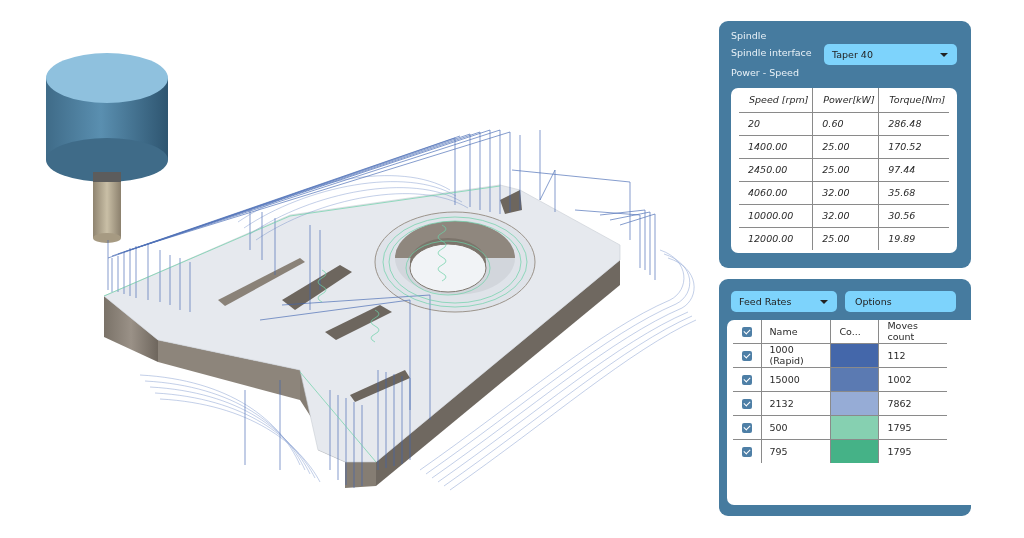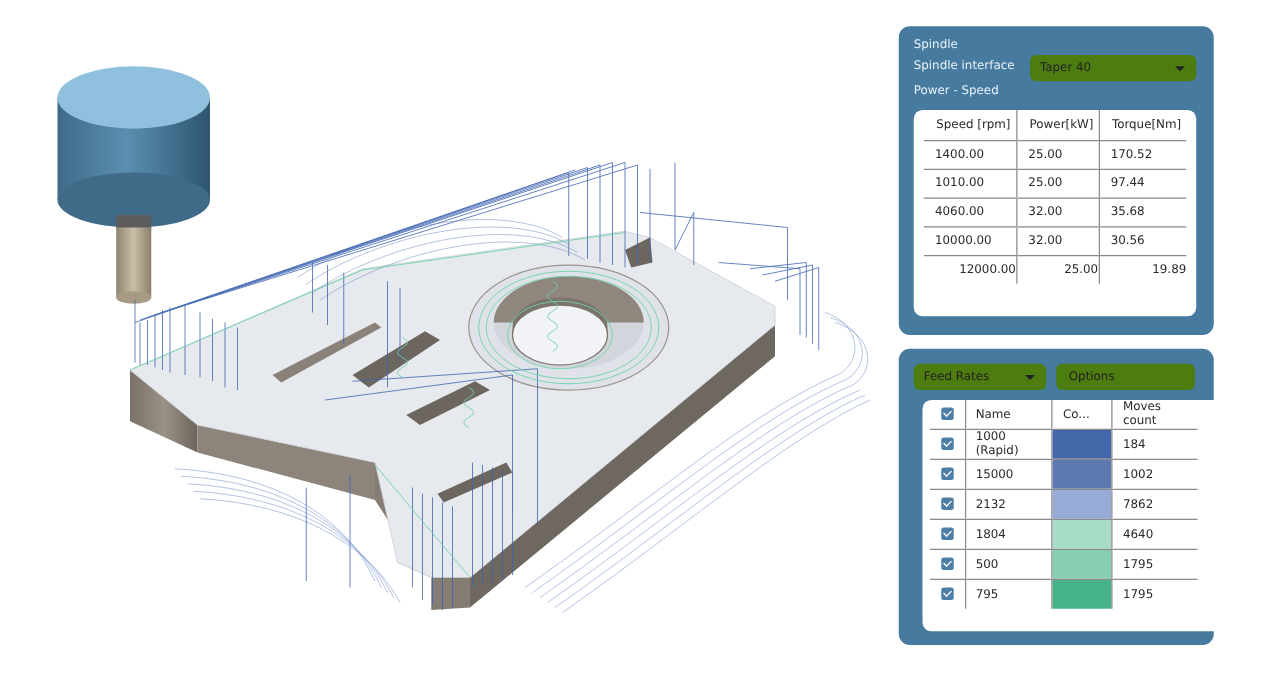--- a/index.html
+++ b/index.html
@@ -7,29 +7,29 @@
   body { position: relative; font-family: "DejaVu Sans", "Liberation Sans", sans-serif; font-size: 10px; color: #2b2b2b; }
 
   .viewport { position: absolute; left: 0; top: 0; width: 700px; height: 538px; }
   .viewport svg { width: 700px; height: 538px; display: block; }
 
   .panel { position: absolute; left: 719px; width: 252px; background: #467b9f; border-radius: 9px; }
   .panel.spindle { top: 21px; height: 247px; }
   .panel.feeds { top: 279px; height: 237px; }
 
   .p-label { position: absolute; left: 12px; color: #e8f1f7; font-size: 9.5px; }
-  .select { position: absolute; background: #4d7c0f; border-radius: 5px; height: 21px; display: flex; align-items: center; padding-left: 8px; font-size: 9.5px; color: #222; cursor: pointer; }
+  .select { position: absolute; background: #7dd3fc; border-radius: 5px; height: 21px; display: flex; align-items: center; padding-left: 8px; font-size: 9.5px; color: #222; cursor: pointer; }
   .select .caret { position: absolute; right: 9px; top: 9px; width: 0; height: 0; border-left: 4px solid transparent; border-right: 4px solid transparent; border-top: 4px solid #222; }
 
   .card { position: absolute; background: #fff; border-radius: 7px; overflow: hidden; }
   table { border-collapse: collapse; width: 100%; font-size: 9.5px; color: #2a2a2a; }
-  .pt td, .pt th { height: 23px; font-weight: normal; text-align: left; padding-left: 9px; border-bottom: 1px solid #8a8a8a; }
+  .pt td, .pt th { height: 23px; font-weight: normal; text-align: left; padding-left: 9px; border-bottom: 1px solid #8a8a8a; font-style: italic; }
   .pt th { height: 24px; padding-left: 10px; }
   .pt td + td, .pt th + th { border-left: 1px solid #8a8a8a; }
-  .pt tr:last-child td { border-bottom: none; text-align: right; }
+  .pt tr:last-child td { border-bottom: none; }
 
   .ft td, .ft th { height: 23.4px; font-weight: normal; text-align: left; padding-left: 8px; border-bottom: 1px solid #8a8a8a; }
   .ft td + td, .ft th + th { border-left: 1px solid #8a8a8a; }
   .ft tr:last-child td { border-bottom: none; }
   .ft td.chk, .ft th.chk { padding-left: 0; text-align: center; width: 28px; }
   .ft td.color { padding: 0; width: 48px; }
   .ft td.color div { width: 100%; height: 23px; }
   .cb { display: inline-block; width: 10px; height: 10px; background: #4e7fa6; border-radius: 2px; position: relative; vertical-align: middle; cursor: pointer; }
   .cb::after { content: ""; position: absolute; left: 3px; top: 1px; width: 3px; height: 5px; border: solid #fff; border-width: 0 1.3px 1.3px 0; transform: rotate(45deg); }
 </style>
@@ -143,26 +143,31 @@
 
   <div class="card" style="left:12px; top:67px; width:226px; height:165px;">
     <table class="pt" style="margin:0 8px; width:210px;">
       <tbody>
           <tr>
         <th>Speed [rpm]</th>
         <th>Power[kW]</th>
         <th>Torque[Nm]</th>
       </tr>
       <tr>
+        <td>20</td>
+        <td>0.60</td>
+        <td>286.48</td>
+      </tr>
+      <tr>
         <td>1400.00</td>
         <td>25.00</td>
         <td>170.52</td>
       </tr>
       <tr>
-        <td>1010.00</td>
+        <td>2450.00</td>
         <td>25.00</td>
         <td>97.44</td>
       </tr>
       <tr>
         <td>4060.00</td>
         <td>32.00</td>
         <td>35.68</td>
       </tr>
       <tr>
         <td>10000.00</td>
@@ -181,60 +186,52 @@
 
 <div class="panel feeds">
   <div class="select" style="left:126px; top:12px; width:111px; padding-left:10px;">
     <span>Options</span>
   </div>
   <div class="select" style="left:12px; top:12px; width:106px;">
     <span>Feed Rates</span>
     <span class="caret"></span>
   </div>
 
-  <div class="card" style="left:19px; top:41px; width:274px; height:185px;">
+  <div class="card" style="left:8px; top:41px; width:274px; height:185px;">
     <table class="ft" style="margin:0 6px; width:214px;">
       <tbody>
           <tr>
         <th class="chk"><span class="cb"></span></th>
         <th>Name</th>
         <th style="width:48px;">Co...</th>
         <th>Moves count</th>
       </tr>
       <tr>
         <td class="chk"><span class="cb"></span></td>
         <td>1000 (Rapid)</td>
         <td class="color">
               <div style="background:#4467aa;"></div>
             </td>
-        <td>184</td>
+        <td>112</td>
       </tr>
       <tr>
         <td class="chk"><span class="cb"></span></td>
         <td>15000</td>
         <td class="color">
               <div style="background:#5b7ab2;"></div>
             </td>
         <td>1002</td>
       </tr>
       <tr>
         <td class="chk"><span class="cb"></span></td>
         <td>2132</td>
         <td class="color">
               <div style="background:#96acd6;"></div>
             </td>
         <td>7862</td>
-      </tr>
-      <tr>
-        <td class="chk"><span class="cb"></span></td>
-        <td>1804</td>
-        <td class="color">
-              <div style="background:#a7dcc6;"></div>
-            </td>
-        <td>4640</td>
       </tr>
       <tr>
         <td class="chk"><span class="cb"></span></td>
         <td>500</td>
         <td class="color">
               <div style="background:#86d0b1;"></div>
             </td>
         <td>1795</td>
       </tr>
       <tr>

